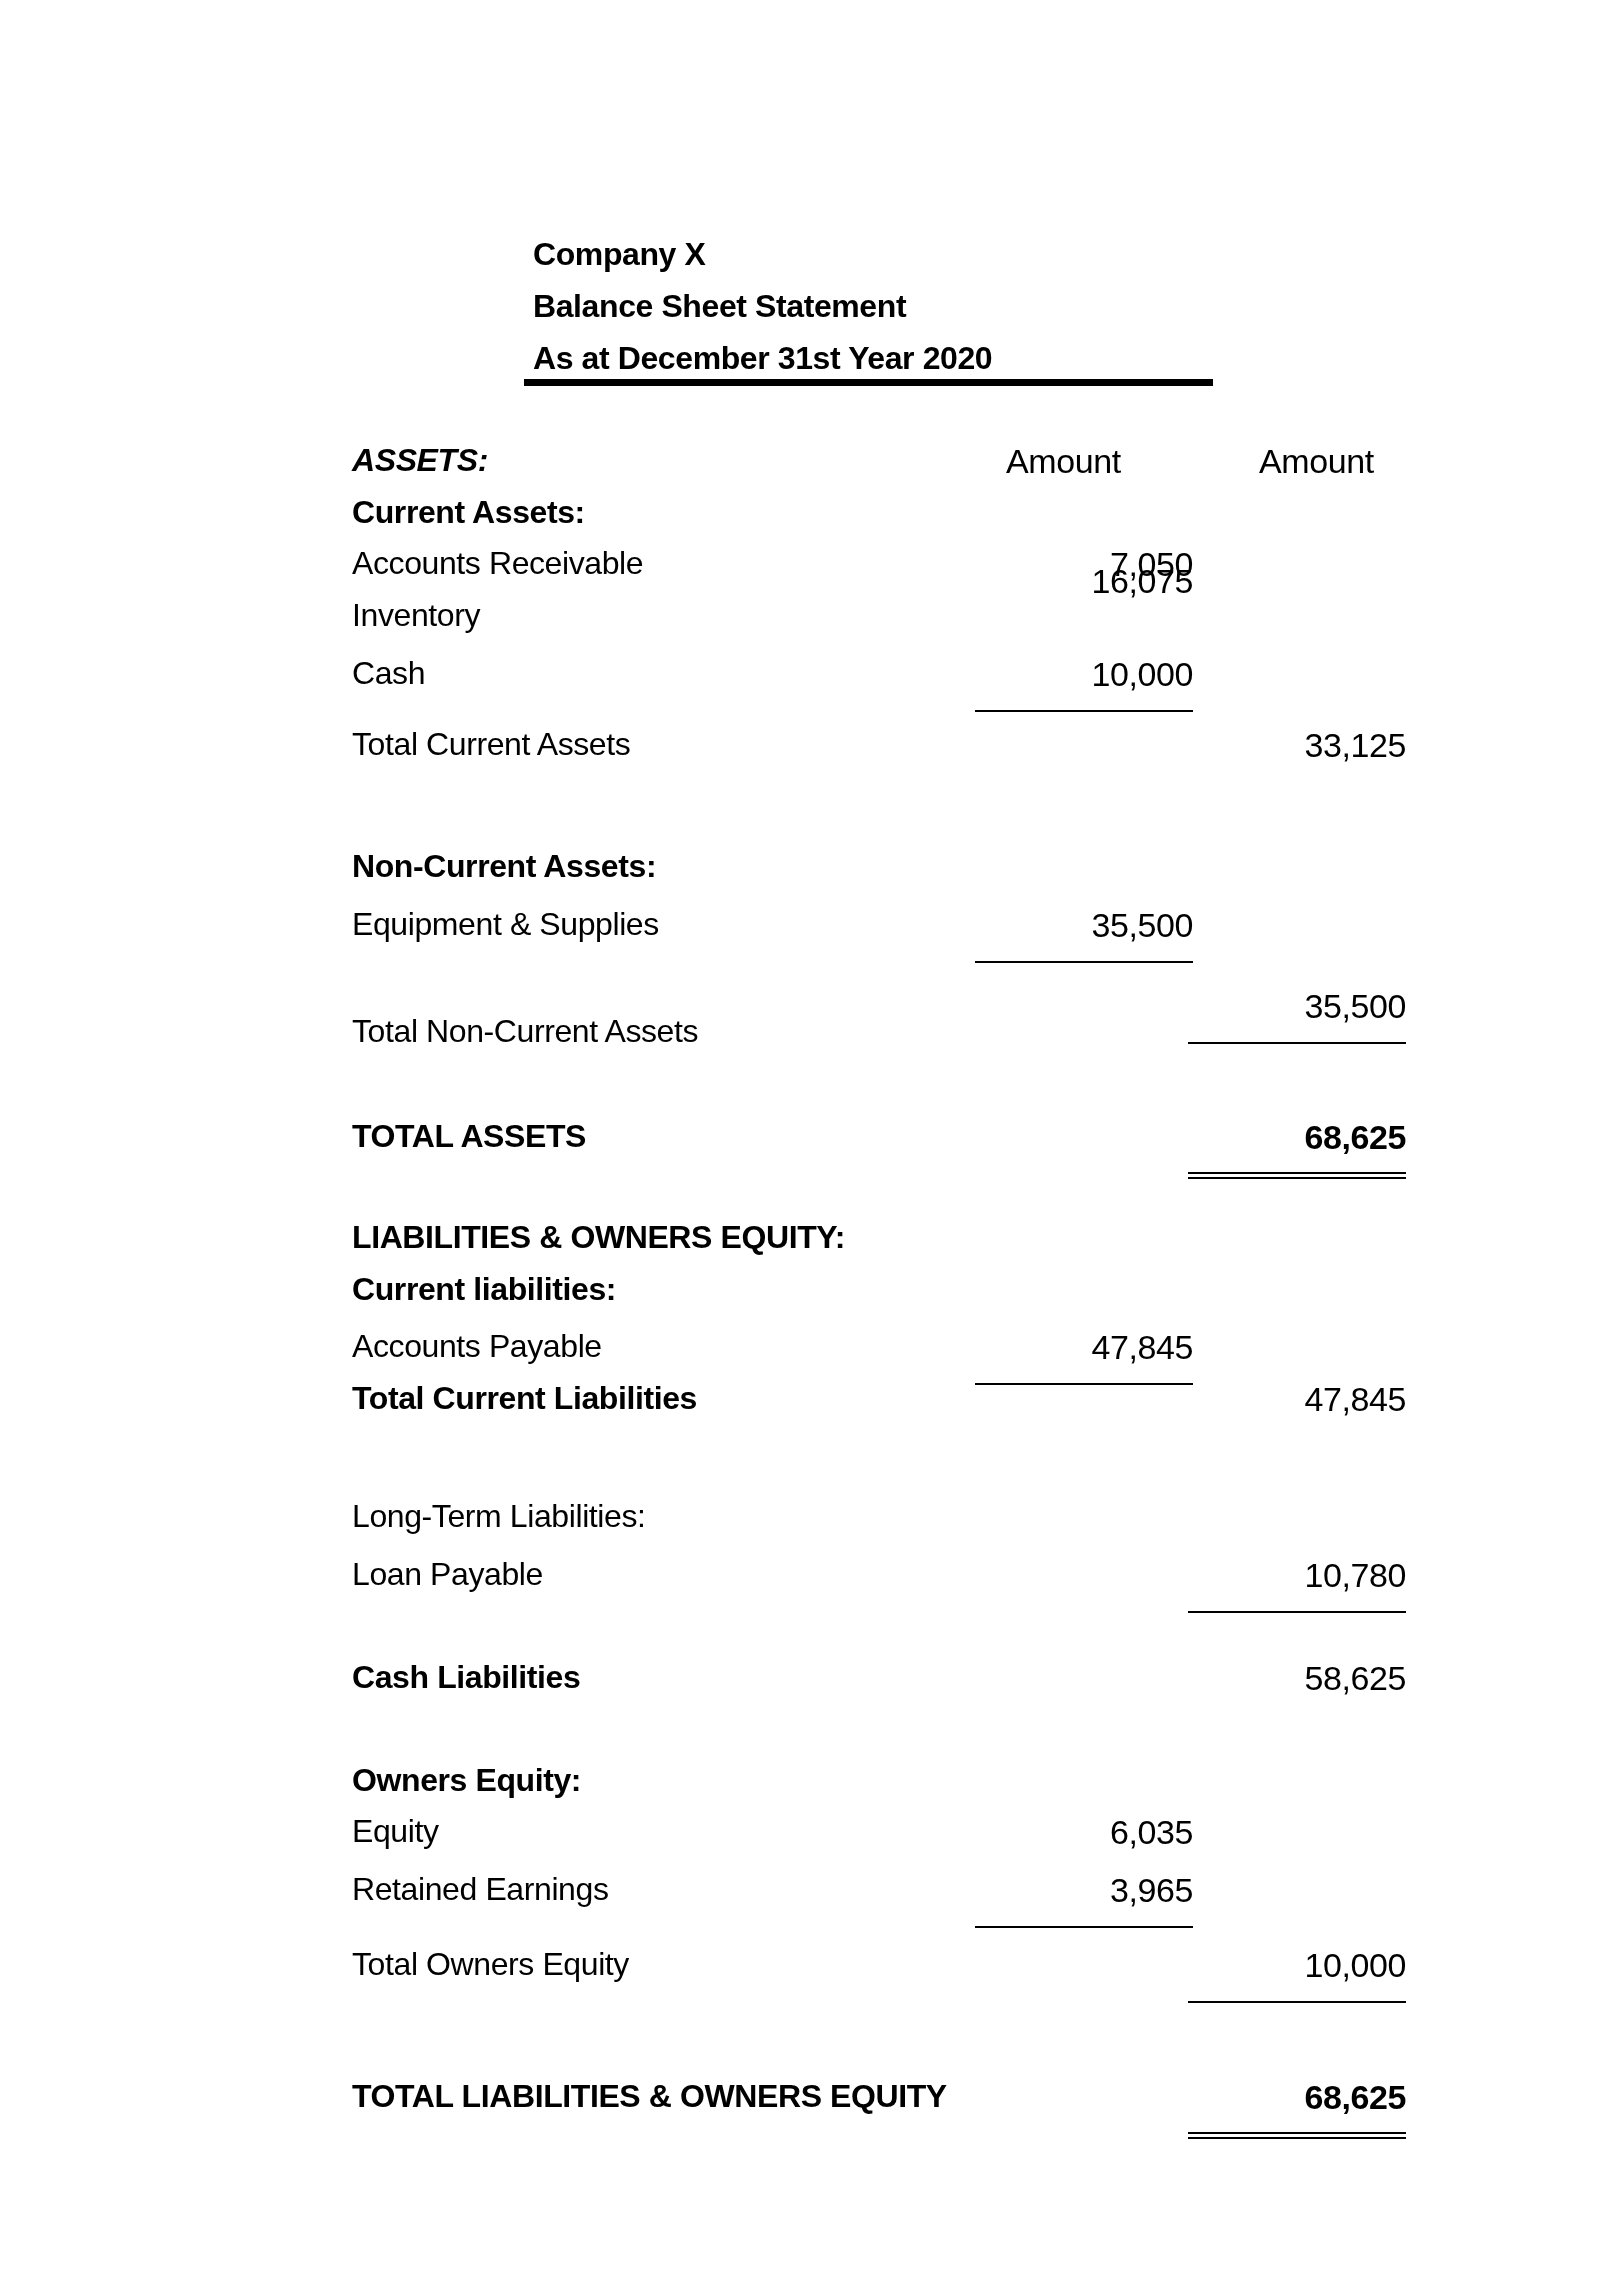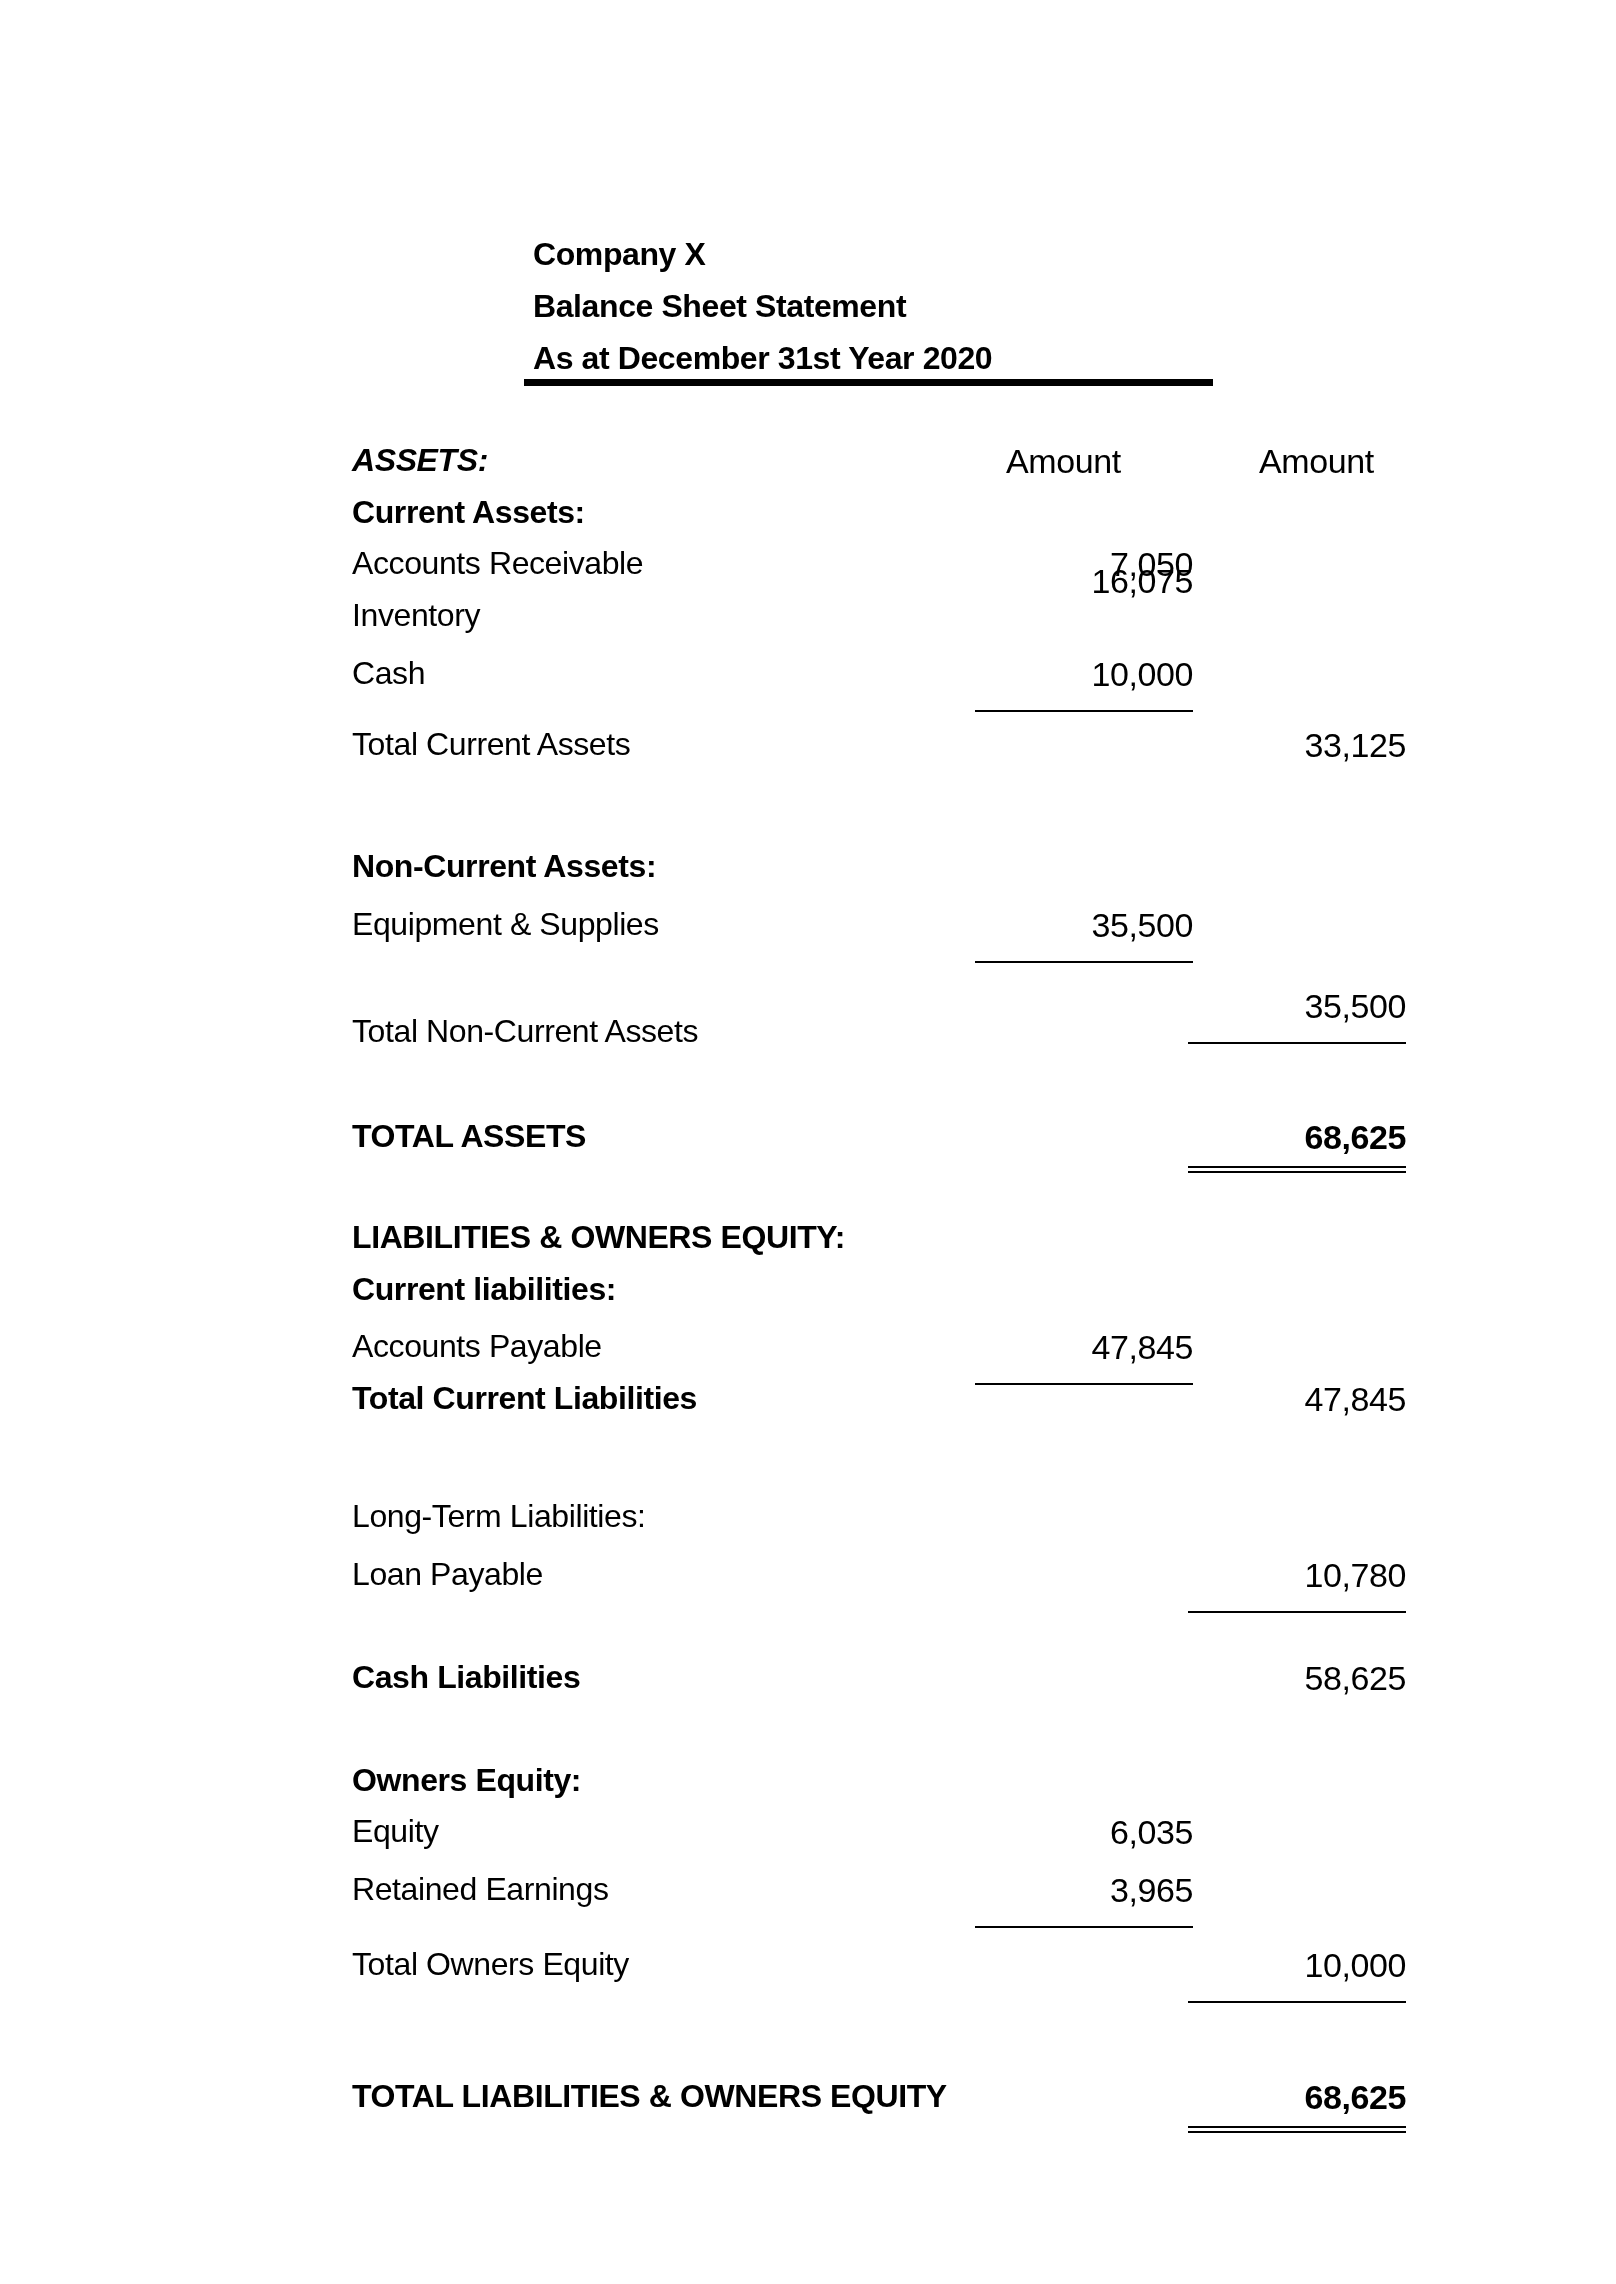--- a/index.html
+++ b/index.html
@@ -12,21 +12,21 @@
   .hdr { left: 533px; font-size: 32px; font-weight: bold; letter-spacing: -0.4px; }
   .title-rule { position: absolute; left: 524px; width: 689px; top: 379px; height: 7px; background: #000; }
   .label { left: 352px; font-size: 32px; letter-spacing: -0.4px; }
   .bold { font-weight: bold; }
   .italic { font-style: italic; }
   .colhdr { font-size: 34px; letter-spacing: -0.4px; text-align: left; width: 156px; }
   .num { font-size: 34px; text-align: right; letter-spacing: -0.4px; }
   .c1 { left: 975px; width: 218px; }
   .c2 { left: 1188px; width: 218px; }
   .ul { border-bottom: 2.3px solid #000; padding-bottom: 19px; }
-  .dul { border-bottom: 7px double #000; padding-bottom: 12px; }
+  .dul { border-bottom: 7px double #000; padding-bottom: 18px; }
 </style>
 </head>
 <body>
 
 <div class="abs hdr" style="top:238px">Company X</div>
 <div class="abs hdr" style="top:290px">Balance Sheet Statement</div>
 <div class="abs hdr" style="top:342px">As at December 31st Year 2020</div>
 <div class="title-rule"></div>
 
 <div class="abs label bold italic" style="top:444px">ASSETS:</div>

